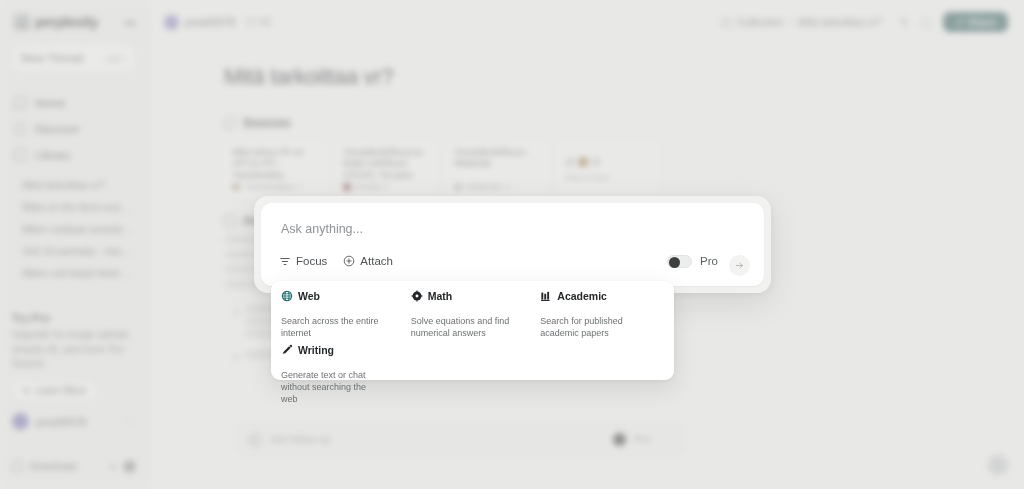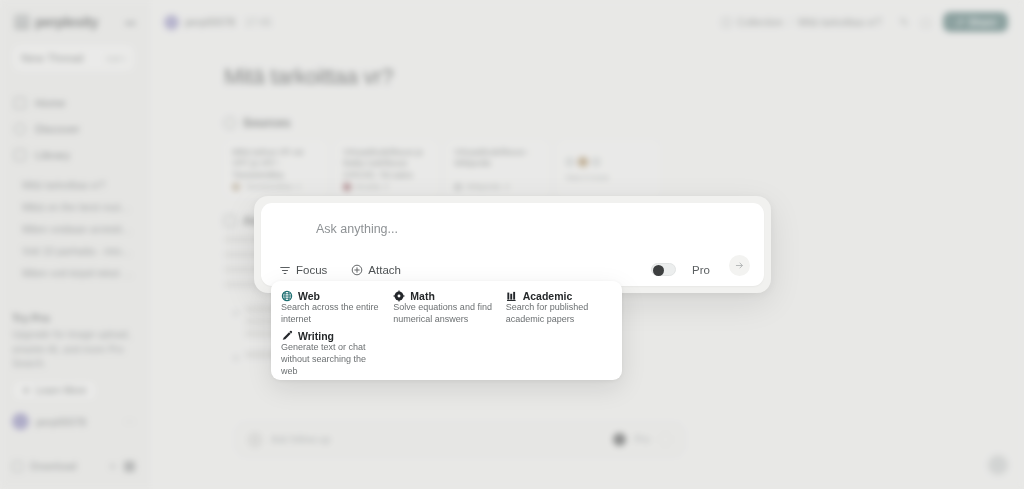--- a/index.html
+++ b/index.html
@@ -138,50 +138,50 @@
     background: #f1f1ef; border-radius: 14px;
     box-shadow: 0 10px 34px rgba(0,0,0,0.09), 0 2px 8px rgba(0,0,0,0.05);
   }
   .modal-card {
     position: absolute; left: 7px; top: 7px; width: 503px; height: 83px;
     background: #ffffff; border-radius: 11px;
     box-shadow: 0 1px 2px rgba(0,0,0,0.04);
   }
   .ask-placeholder {
     position: absolute; left: 20px; top: 19px;
-    font-size: 12.5px; color: #8e9295; margin-left: 35px;
+    font-size: 12.5px; color: #8e9295;
   }
   .card-toolbar {
     position: absolute; left: 18px; right: 14px; bottom: 10px;
-    display: flex; align-items: flex-end; gap: 8px;
+    display: flex; align-items: flex-start;
   }
   .tool-btn { display: flex; align-items: center; gap: 5px; margin-right: 16px; cursor: pointer; }
   .tool-btn .tl { font-size: 11.5px; color: #4f5355; font-weight: 500; }
   .toolbar-spacer { flex: 1; }
   .pro-toggle { width: 25px; height: 13px; border-radius: 7px;
     background: #eceeee; border: 1px solid #e2e4e4; position: relative; }
   .pro-knob { position: absolute; left: 1px; top: 1px; width: 11px; height: 11px;
     border-radius: 50%; background: #3d3f40; }
   .pro-label { font-size: 11.5px; color: #5b5f61; margin-left: 8px; }
   .submit-btn { width: 21px; height: 21px; border-radius: 50%; background: #f3f3f1;
     margin-left: 11px; display: flex; align-items: center; justify-content: center; }
 
   
   .focus-menu {
-    position: absolute; left: 271px; top: 281px; width: 351px; height: 99px;
+    position: absolute; left: 271px; top: 281px; width: 403px; height: 99px;
     background: #ffffff; border-radius: 9px;
     box-shadow: 0 8px 26px rgba(0,0,0,0.10), 0 1px 4px rgba(0,0,0,0.05);
     padding: 9px 10px;
     display: grid; grid-template-columns: 1fr 1fr 1fr;
     grid-auto-rows: 1fr; column-gap: 6px; row-gap: 4px;
   }
   .fm-item { cursor: pointer; }
   .fm-head { display: flex; align-items: center; gap: 5px; }
   .fm-title { font-size: 10.5px; font-weight: 700; color: #25282a; }
-  .fm-desc { font-size: 9px; line-height: 1.32; color: #6c7072; margin-top: 0; max-width: 104px; }
+  .fm-desc { font-size: 9px; line-height: 1.32; color: #6c7072; margin-top: 14px; max-width: 104px; }
 
   svg { display: block; }
 </style>
 </head>
 <body>
 
 <div id="app">
 
   <div class="bg-layer">
 

